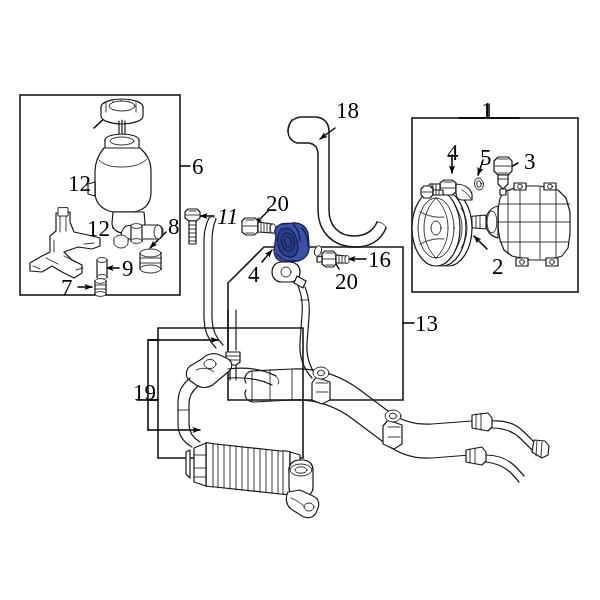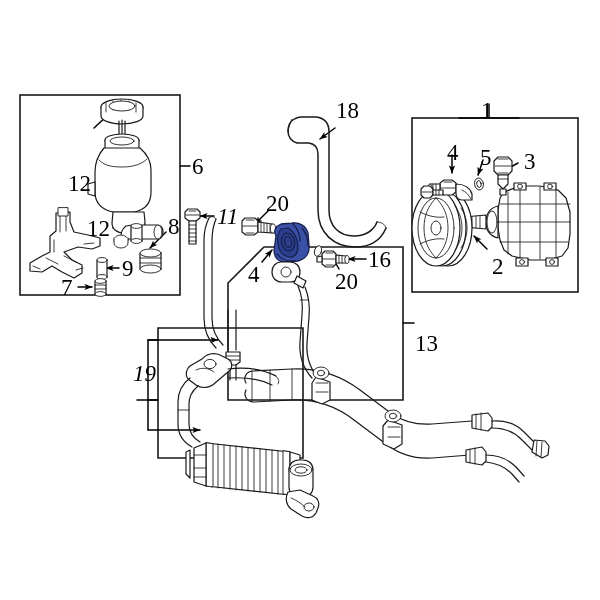--- a/index.html
+++ b/index.html
@@ -403,21 +403,21 @@
   <div class="lbl" style="left:524px;top:150px;">3</div>
   <div class="lbl" style="left:447px;top:141px;">4</div>
   <div class="lbl" style="left:480px;top:146px;">5</div>
   <div class="lbl" style="left:192px;top:155px;">6</div>
   <div class="lbl" style="left:61px;top:276px;">7</div>
   <div class="lbl" style="left:168px;top:215px;">8</div>
   <div class="lbl" style="left:122px;top:257px;">9</div>
   <div class="lbl" style="left:87px;top:217px;">12</div>
   <div class="lbl" style="left:217px;top:205px;font-style:italic;">11</div>
   <div class="lbl" style="left:68px;top:125px;margin-top:47px;">12</div>
-  <div class="lbl" style="left:415px;top:332px;">13</div>
+  <div class="lbl" style="left:415px;top:312px;">13</div>
   <div class="lbl" style="left:248px;top:263px;">4</div>
   <div class="lbl" style="left:266px;top:192px;">20</div>
   <div class="lbl" style="left:368px;top:248px;">16</div>
   <div class="lbl" style="left:335px;top:270px;">20</div>
   <div class="lbl" style="left:336px;top:99px;">18</div>
-  <div class="lbl" style="left:133px;top:362px;font-style:italic;">19</div>
+  <div class="lbl" style="left:133px;top:381px;">19</div>
 
 </div>
 
 </body></html>

